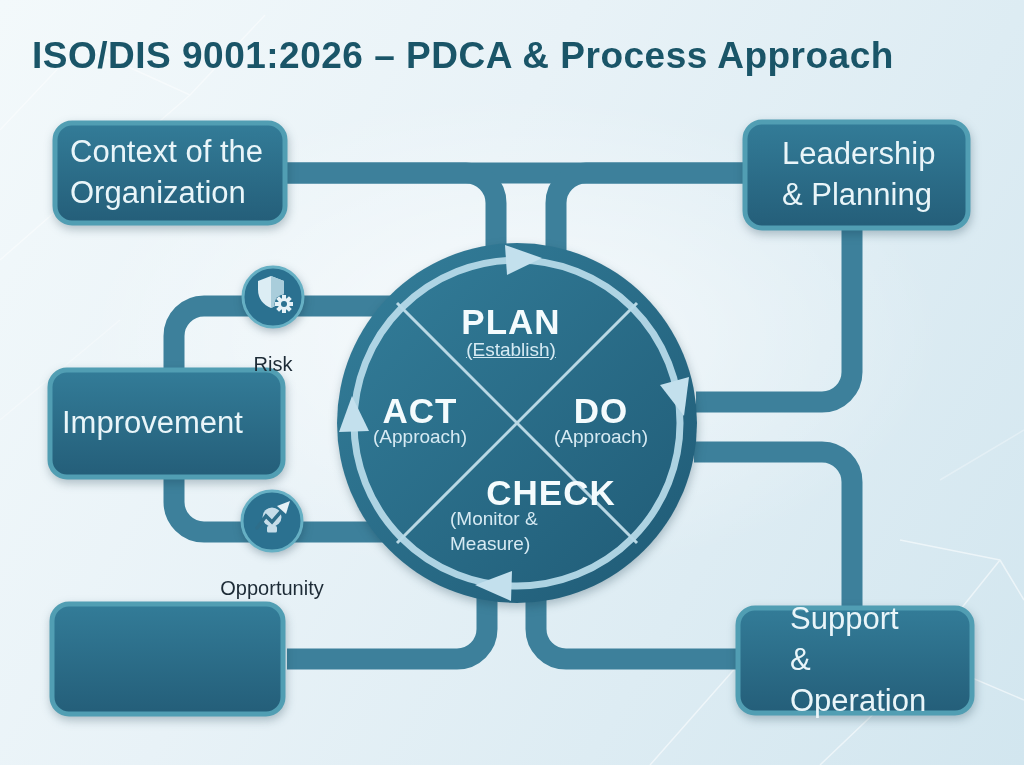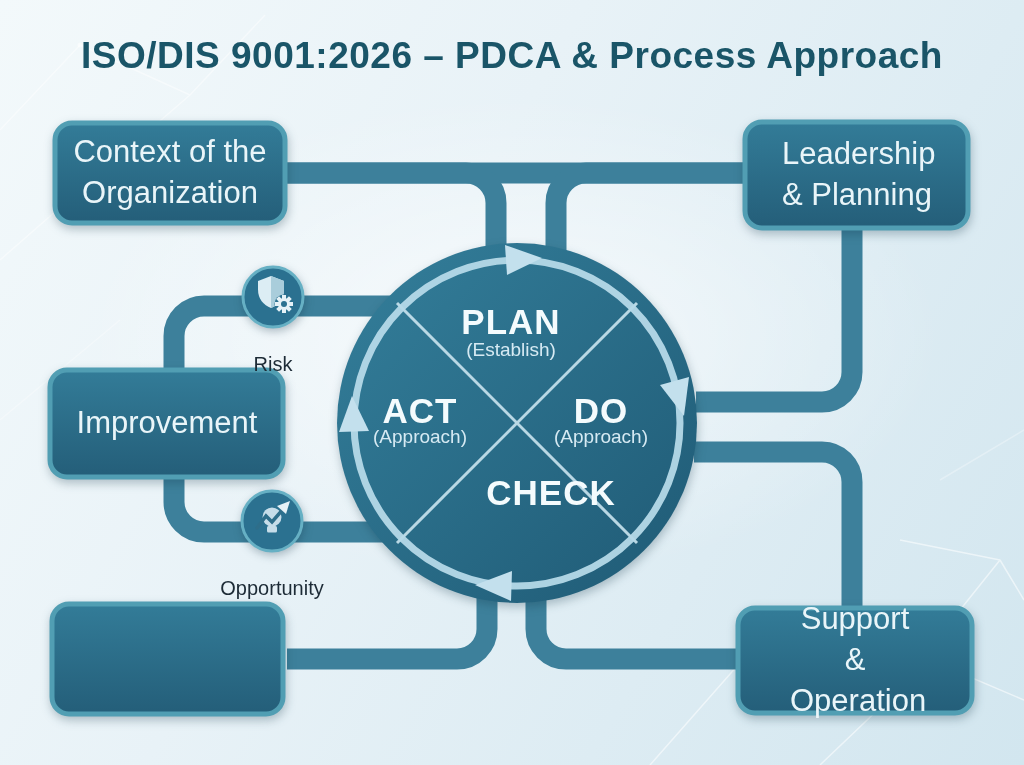--- a/index.html
+++ b/index.html
@@ -4,21 +4,21 @@
 <style>
   html,body{margin:0;padding:0;background:#dfecf2;}
   .stage{
     position:relative;width:1024px;height:765px;overflow:hidden;
     background:
       radial-gradient(ellipse 60% 45% at 50% 44%, rgba(255,255,255,.65), rgba(255,255,255,0) 70%),
       linear-gradient(120deg,#f3f9fb 0%, #e8f2f7 40%, #d2e6ef 100%);
     font-family:"Liberation Sans", "DejaVu Sans", sans-serif;
   }
   .stage svg{position:absolute;left:0;top:0;}
-  .txt{position:absolute;transform:translate(-50%,-50%);text-align:center;z-index:5;}
+  .txt{position:absolute;transform:translate(-50%,-50%);z-index:5;}
   .page-title{
     left:50%;top:56px;width:960px;
     font-size:37px;font-weight:bold;color:#1a5568;letter-spacing:.5px;white-space:nowrap;
   }
   .box-label{
     color:#e9f5f9;font-size:31px;line-height:1.32;font-weight:400;
   }
   .quad-name{color:#f4fbfd;font-size:35px;font-weight:bold;letter-spacing:1px;white-space:nowrap;}
   .quad-sub{color:#d6eaf3;font-size:19px;white-space:nowrap;}
   .quad-sub.wrap{white-space:normal;width:122px;line-height:1.3;}
@@ -117,26 +117,27 @@
   </svg>
 
   <div class="txt page-title">ISO/DIS 9001:2026 – PDCA &amp; Process Approach</div>
 
   <div class="txt box-label" style="left:170px;top:173px;width:200px;">Context of the Organization</div>
   <div class="txt box-label" style="left:857px;top:175px;width:150px;">Leadership &amp; Planning</div>
   <div class="txt box-label" style="left:167px;top:423px;width:210px;">Improvement</div>
   <div class="txt box-label" style="left:855px;top:660px;width:130px;">Support &amp; Operation</div>
 
   <div class="txt quad-name" style="left:511px;top:322px;">PLAN</div>
-  <div class="txt quad-sub" style="left:511px;top:350px;">(Establish)</div>
+  <div class="txt quad-sub" style="left:511px;top:350px;text-decoration:underline;">(Establish)</div>
 
   <div class="txt quad-name" style="left:601px;top:411px;">DO</div>
   <div class="txt quad-sub" style="left:601px;top:437px;">(Approach)</div>
 
   <div class="txt quad-name" style="left:420px;top:411px;">ACT</div>
   <div class="txt quad-sub" style="left:420px;top:437px;">(Approach)</div>
 
   <div class="txt quad-name" style="left:511px;top:493px;margin-left:40px;">CHECK</div>
+  <div class="txt quad-sub wrap" style="left:511px;top:532px;">(Monitor &amp; Measure)</div>
 
   <div class="txt badge-label" style="left:273px;top:340px;">Risk</div>
   <div class="txt badge-label" style="left:272px;top:564px;">Opportunity</div>
 
 </div>
 
 </body></html>

